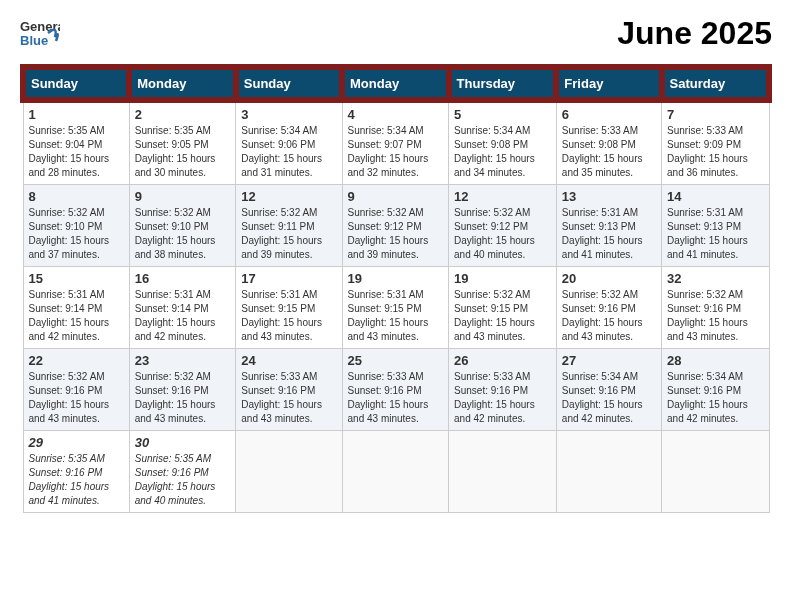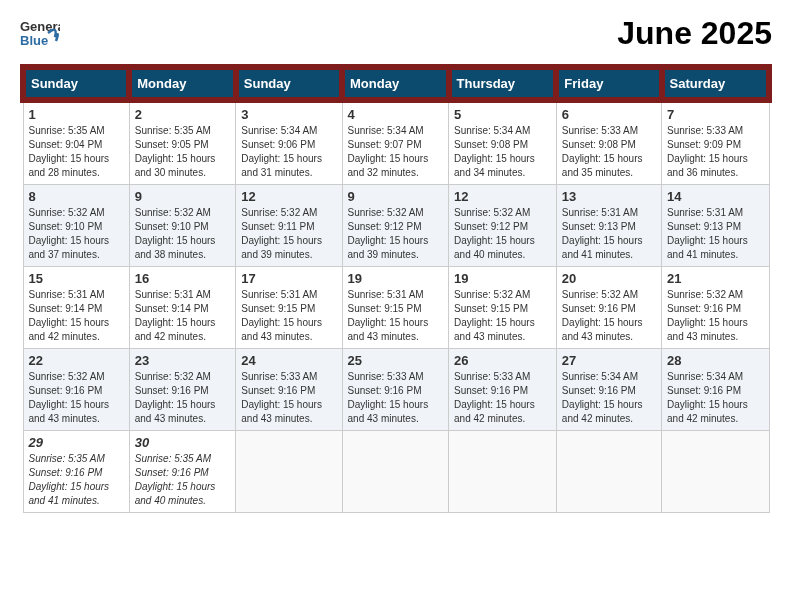--- a/index.html
+++ b/index.html
@@ -192,21 +192,21 @@
           </td>
           <td>
             <span class="day-num">19</span>
             <div class="day-info">Sunrise: 5:32 AM<br>Sunset: 9:15 PM<br>Daylight: 15 hours and 43 minutes.</div>
           </td>
           <td>
             <span class="day-num">20</span>
             <div class="day-info">Sunrise: 5:32 AM<br>Sunset: 9:16 PM<br>Daylight: 15 hours and 43 minutes.</div>
           </td>
           <td>
-            <span class="day-num">21</span>
+            <span class="day-num">32</span>
             <div class="day-info">Sunrise: 5:32 AM<br>Sunset: 9:16 PM<br>Daylight: 15 hours and 43 minutes.</div>
           </td>
         </tr>
         <tr>
           <td>
             <span class="day-num">22</span>
             <div class="day-info">Sunrise: 5:32 AM<br>Sunset: 9:16 PM<br>Daylight: 15 hours and 43 minutes.</div>
           </td>
           <td>
             <span class="day-num">23</span>

